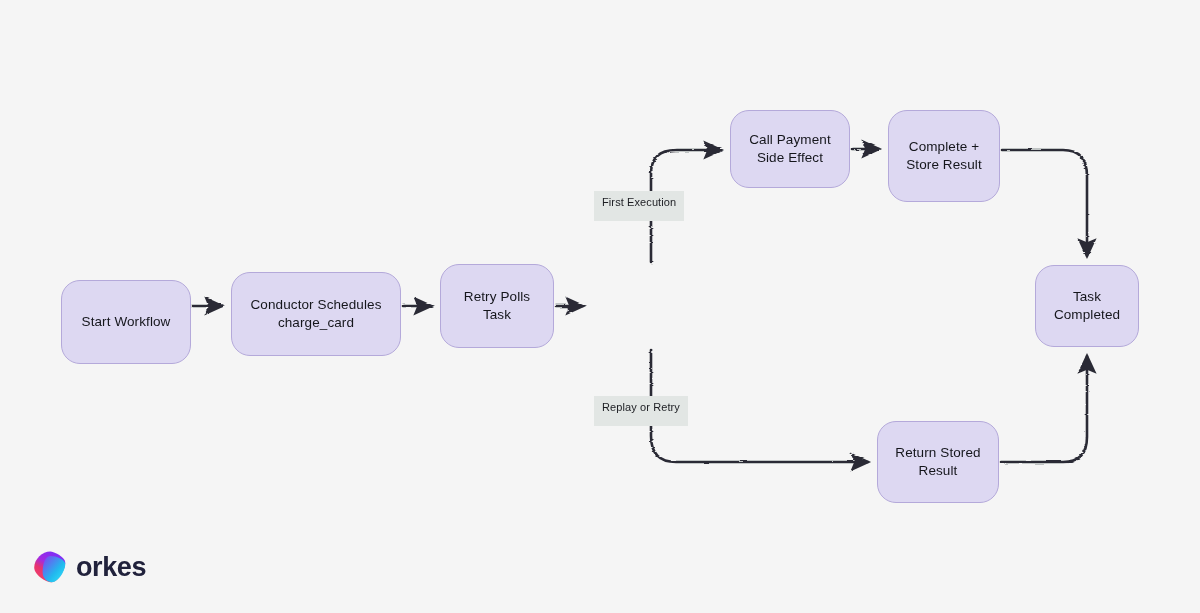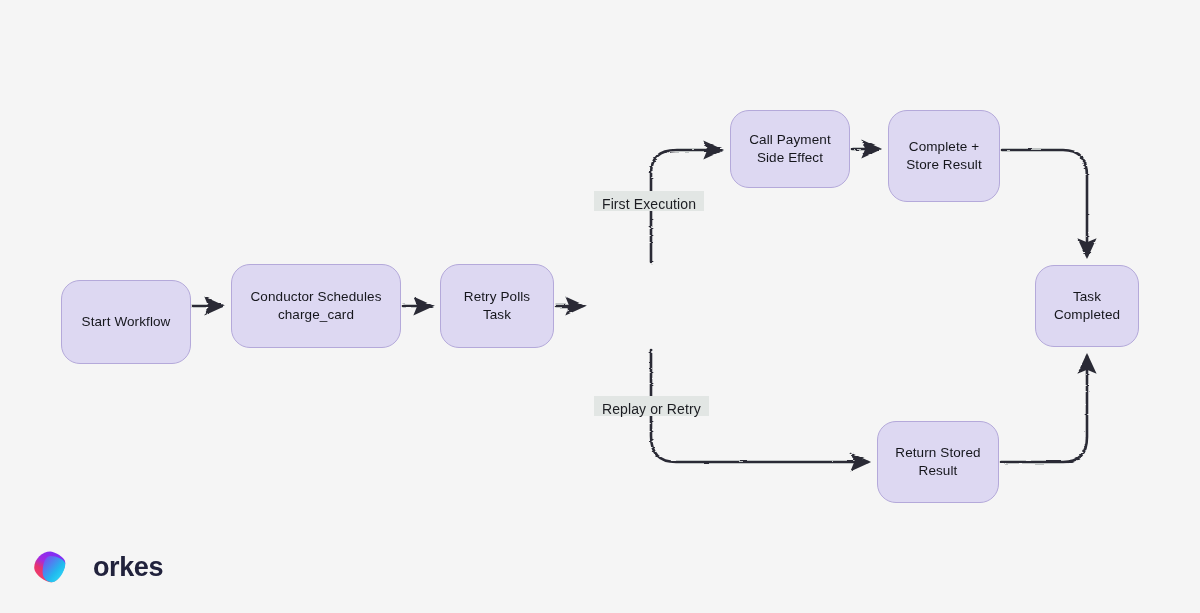--- a/index.html
+++ b/index.html
@@ -45,33 +45,33 @@
     padding: 4px 6px;
   }
   .node span {
     display: block;
     white-space: pre-line;
   }
   .edge-label {
     position: absolute;
     background: #e2e6e4;
     color: #1c1d22;
-    font-size: 14px;
+    font-size: 11px;
     line-height: 1;
-    padding: 6px 8px 0 8px;
+    padding: 6px 8px 13px 8px;
     white-space: nowrap;
     letter-spacing: .1px;
   }
   #logo {
     position: absolute;
     left: 33px;
     top: 550px;
     display: flex;
     align-items: center;
-    gap: 26px;
+    gap: 9px;
   }
   #logo .mark {
     width: 34px;
     height: 34px;
     position: relative;
   }
   #logo .word {
     font-size: 27px;
     font-weight: bold;
     color: #21223c;
@@ -109,21 +109,21 @@
       <path d="M651,350 L651,436 Q651,462 676,462 L868,462" marker-end="url(#ah)"></path>
 
       <path d="M1001,462 L1063,462 Q1087,462 1087,437 L1087,356" marker-end="url(#ah)"></path>
     </g>
   </svg>
 
   <div class="node" style="left:61px;top:264px;width:130px;height:84px;margin-top:16px;">
     <span>Start Workflow</span>
   </div>
 
-  <div class="node" style="left:231px;top:264px;width:170px;height:84px;">
+  <div class="node" style="left:231px;top:272px;width:170px;height:84px;">
     <span>Conductor Schedules
 charge_card</span>
   </div>
 
   <div class="node" style="left:440px;top:264px;width:114px;height:84px;">
     <span>Retry Polls
 Task</span>
   </div>
 
 

